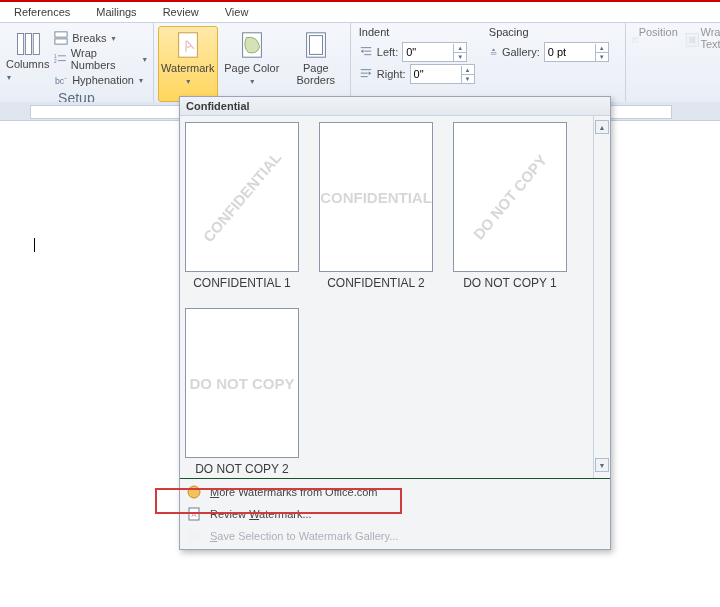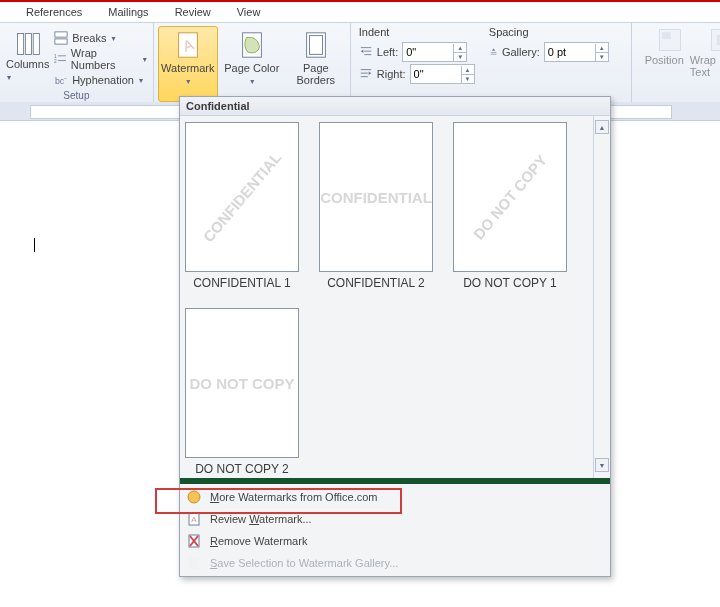--- a/index.html
+++ b/index.html
@@ -1,63 +1,63 @@
 <!DOCTYPE html>
 <html><head>
 <meta charset="utf-8">
 <style>
 html,body{margin:0;padding:0;font-family:"Segoe UI",Tahoma,sans-serif;font-size:11px;color:#444;background:#fff}
 body{width:720px;height:607px;overflow:hidden;position:relative}
 .redbar{position:absolute;left:0;top:0;right:0;height:2px;background:#c00}
-.tabs{position:absolute;left:0;top:2px;right:0;height:20px;display:flex;align-items:center;background:#fff;padding-left:26px;gap:26px}
+.tabs{position:absolute;left:0;top:2px;right:0;height:20px;display:flex;align-items:center;background:#fff;padding-left:14px;gap:26px}
 .tabs span{color:#3b3b3b}
 .ribbon{position:absolute;left:0;top:22px;right:0;height:80px;background:linear-gradient(#f5f7fb,#e9eef6);border-top:1px solid #c9d3e2;border-bottom:1px solid #b9c3d3;display:flex}
 .group{border-right:1px solid #c9d3e2;padding:3px 6px 1px 6px;display:flex;flex-direction:column;justify-content:space-between}
-.grouplabel{font-size:10px;color:#5a6b85;text-align:center;padding-bottom:1px}
+.grouplabel{font-size:14px;color:#5a6b85;text-align:center;padding-bottom:1px}
 .columns-btn{display:flex;flex-direction:column;align-items:center;width:48px;margin-top:4px}
 .columns-btn svg{width:28px;height:28px}
 .smallrow{display:flex;align-items:center;height:20px;gap:4px}
 .smallrow svg{width:14px;height:14px}
 .handle{font-size:8px;color:#5a6b85;margin-left:1px}
 .pg-group{display:flex;gap:4px;padding:3px 4px 1px 4px;border-right:1px solid #c9d3e2}
 .bigbtn{display:flex;flex-direction:column;align-items:center;width:58px;padding-top:3px;border:1px solid transparent;border-radius:3px}
 .bigbtn svg{width:30px;height:30px}
 .bigbtn .lbl{text-align:center;line-height:12px;margin-top:2px}
 .bigbtn.active{background:linear-gradient(#ffe9a8,#ffd65e);border-color:#e0b43b}
-.para-group{padding:3px 22px 1px 8px;border-right:1px solid #c9d3e2;display:flex;flex-direction:column}
+.para-group{padding:3px 16px 1px 8px;border-right:1px solid #c9d3e2;display:flex;flex-direction:column}
 .para-row{display:flex;gap:10px}
 .para-col{display:flex;flex-direction:column;gap:2px}
 .param-h{font-size:11px;color:#3b3b3b;margin-bottom:2px}
 .field{display:flex;align-items:center;gap:4px;height:20px}
 .field svg{width:14px;height:14px}
 .spin{display:flex;align-items:center;border:1px solid #b0bccd;background:#fff;height:18px}
 .spin input{border:0;width:44px;height:16px;font-size:11px;padding:0 3px;outline:none;background:transparent}
 .spinbtns{display:flex;flex-direction:column;border-left:1px solid #b0bccd}
 .spinbtns span{width:12px;height:8px;display:flex;align-items:center;justify-content:center;font-size:6px;color:#5a6b85;line-height:1}
 .spinbtns span:first-child{border-bottom:1px solid #b0bccd}
 .arrange-group{display:flex;gap:6px;padding:3px 4px 1px 6px}
-.ghostbtn{display:flex;flex-direction:column;align-items:flex-end;width:46px;opacity:.55}
+.ghostbtn{display:flex;align-items:flex-start;width:46px;opacity:.55}
 .ghostbtn svg{width:28px;height:28px}
 .ruler{position:absolute;left:0;top:102px;right:0;height:18px;background:#dfe6f0;border-bottom:1px solid #c5cedd}
 .ruler .inner{position:absolute;left:30px;top:3px;width:640px;height:12px;background:#fff;border:1px solid #c5cedd}
 .doc{position:absolute;left:30px;top:130px;width:640px;height:460px;background:#fff}
 .cursor{position:absolute;left:4px;top:108px;width:1px;height:14px;background:#000}
 
 .dd{position:absolute;left:179px;top:96px;width:430px;background:#f3f4f6;border:1px solid #9aa6b8;box-shadow:2px 3px 6px rgba(0,0,0,.25)}
 .dd-head{background:linear-gradient(#f0f2f6,#e4e8ef);border-bottom:1px solid #c9d3e2;padding:3px 6px;font-weight:bold;color:#3b3b3b}
 .dd-body{display:flex}
 .gallery{flex:1;padding:6px 6px 2px 6px;display:flex;flex-wrap:wrap;gap:18px 22px}
 .thumb{display:flex;flex-direction:column;align-items:center;width:112px}
 .page{width:112px;height:148px;border:1px solid #8c98aa;background:#fff;position:relative;overflow:hidden}
 .wm{position:absolute;left:50%;top:50%;transform:translate(-50%,-50%) rotate(-50deg);color:#d7d7d7;font-weight:bold;font-size:15px;letter-spacing:0;white-space:nowrap}
 .thlbl{font-size:12px;margin-top:4px;color:#3b3b3b;text-align:center}
 .scrollcol{width:16px;border-left:1px solid #c9d3e2;display:flex;flex-direction:column;align-items:center;padding:4px 0}
 .scrollcol span{width:12px;height:12px;border:1px solid #b0bccd;background:#f0f2f6;display:flex;align-items:center;justify-content:center;font-size:7px;color:#5a6b85;margin-bottom:2px}
 .scrollcol .track{flex:1}
-.dd-menu{border-top:6px solid #14532d;padding:2px 0}
+.dd-menu{border-top:1px solid #14532d;padding:2px 0}
 .mi{display:flex;align-items:center;height:22px;padding:0 6px;gap:8px}
 .mi svg{width:16px;height:16px}
 .mi.disabled{color:#aab0ba}
 .mi u{text-decoration:underline}
 .hl{position:absolute;border:2px solid #d23b3b;pointer-events:none}
 </style>
 </head>
 <body>
 
 <div class="redbar"></div>
@@ -262,28 +262,20 @@
         </svg>
       <span><span></span><u>M</u><span>ore Watermarks from Office.com</span></span>
     </div>
     <div class="mi">
       <svg viewBox="0 0 16 16">
           <rect x="3" y="2" width="10" height="12" fill="#fff" stroke="#6a7c96"></rect>
           <text x="8" y="11" text-anchor="middle" font-size="8" fill="#d39696">A</text>
         </svg>
       <span><span>Review </span><u>W</u><span>atermark...</span></span>
     </div>
-    <div class="mi">
-      <svg viewBox="0 0 16 16">
-          <rect x="3" y="2" width="10" height="12" fill="#fff" stroke="#6a7c96"></rect>
-          <line x1="4" y1="3" x2="12" y2="13" stroke="#d04a4a" stroke-width="2"></line>
-          <line x1="12" y1="3" x2="4" y2="13" stroke="#d04a4a" stroke-width="2"></line>
-        </svg>
-      <span><u>R</u><span>emove Watermark</span></span>
-    </div>
     <div class="mi disabled">
       <svg viewBox="0 0 16 16">
           <rect x="3" y="2" width="10" height="12" fill="#f0f2f6" stroke="##bc9d8"></rect>
         </svg>
       <span><u>S</u><span>ave Selection to Watermark Gallery...</span></span>
     </div>
   </div>
 </div>
 
 <div class="hl" style="left:155px;top:488px;width:243px;height:22px"></div>

